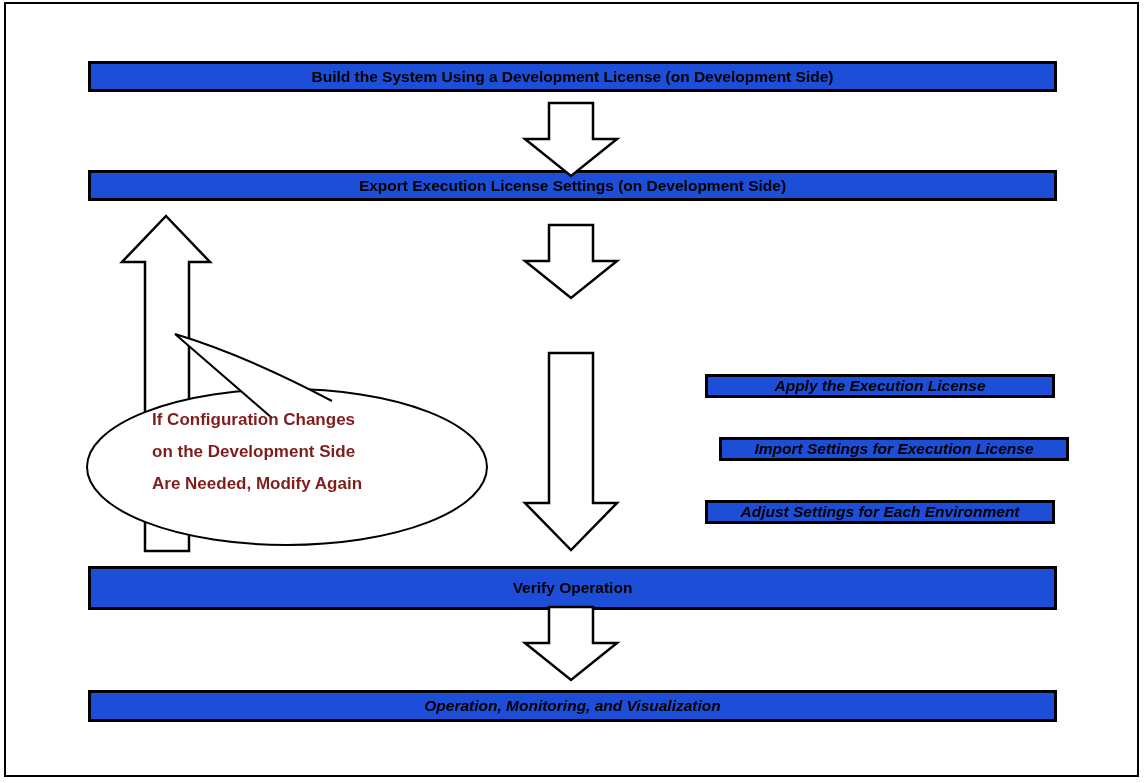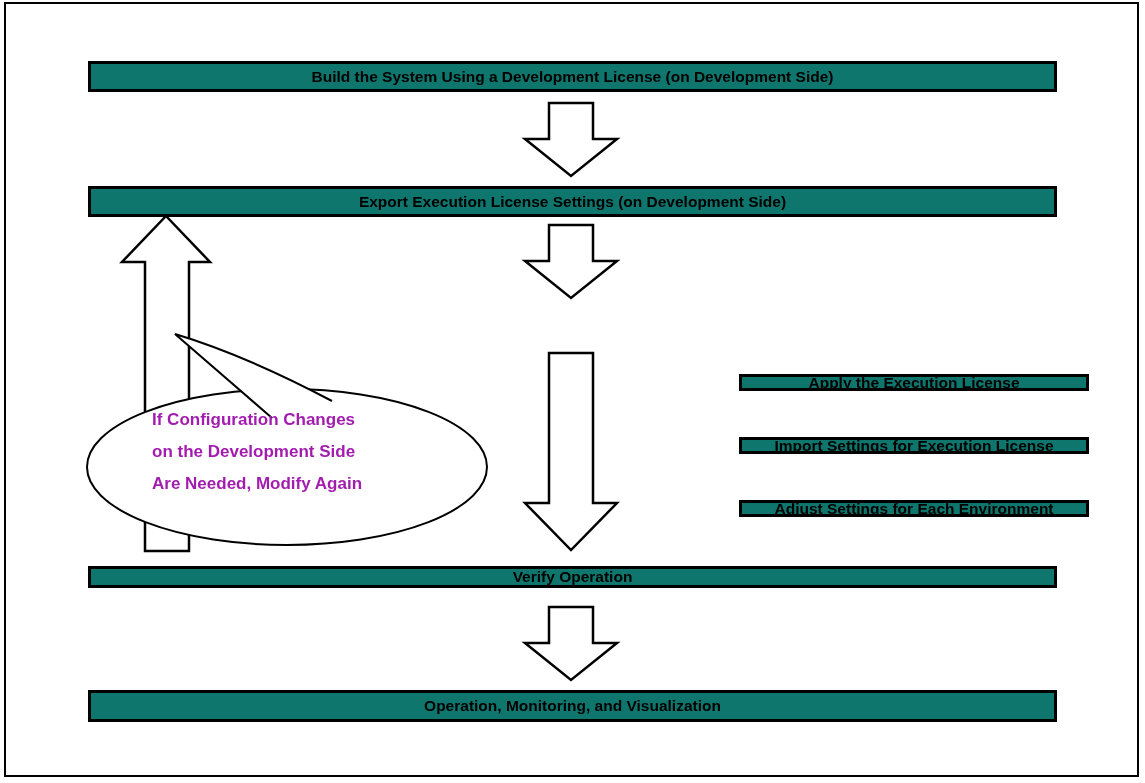--- a/index.html
+++ b/index.html
@@ -21,61 +21,61 @@
     top: 2px;
     width: 1135px;
     height: 775px;
     border: 2px solid #000000;
     box-sizing: border-box;
   }
   .flow-box {
     position: absolute;
     box-sizing: border-box;
     border: 3px solid #000000;
-    background: #0f766e;
+    background: #1d4ed8;
     display: flex;
     align-items: center;
     justify-content: center;
     font-weight: bold;
     font-size: 15.5px;
     color: #000000;
     white-space: nowrap;
     z-index: 1;
   }
   .main-box { left: 88px; width: 969px; height: 31px; }
-  .side-box { left: 739px; width: 350px; height: 17px; }
+  .side-box { left: 705px; width: 350px; height: 24px; font-style: italic; }
 
   #box-build   { top: 61px;  }
-  #box-export  { top: 186px; }
+  #box-export  { top: 170px; }
   #box-setup   { top: 310px; }
-  #box-verify  { top: 566px; height: 22px; }
-  #box-operate { top: 690px; height: 32px; }
+  #box-verify  { top: 566px; height: 44px; }
+  #box-operate { top: 690px; height: 32px; font-style: italic; }
 
   #box-apply   { top: 374px; }
-  #box-import  { top: 437px; }
+  #box-import  { top: 437px; margin-left: 14px; }
   #box-adjust  { top: 500px; text-align: right; }
 
   .shapes-layer {
     position: absolute;
     left: 0;
     top: 0;
     width: 1145px;
     height: 783px;
     z-index: 5;
     pointer-events: none;
   }
   .callout-text {
     position: absolute;
     left: 152px;
     top: 404px;
     z-index: 6;
     font-weight: bold;
     font-size: 17px;
     line-height: 32px;
-    color: #a21caf;
+    color: #7f1d1d;
     white-space: nowrap;
     pointer-events: none;
   }
 </style>
 </head>
 <body>
 
 <div class="canvas">
 
   <div class="outer-border"></div>

